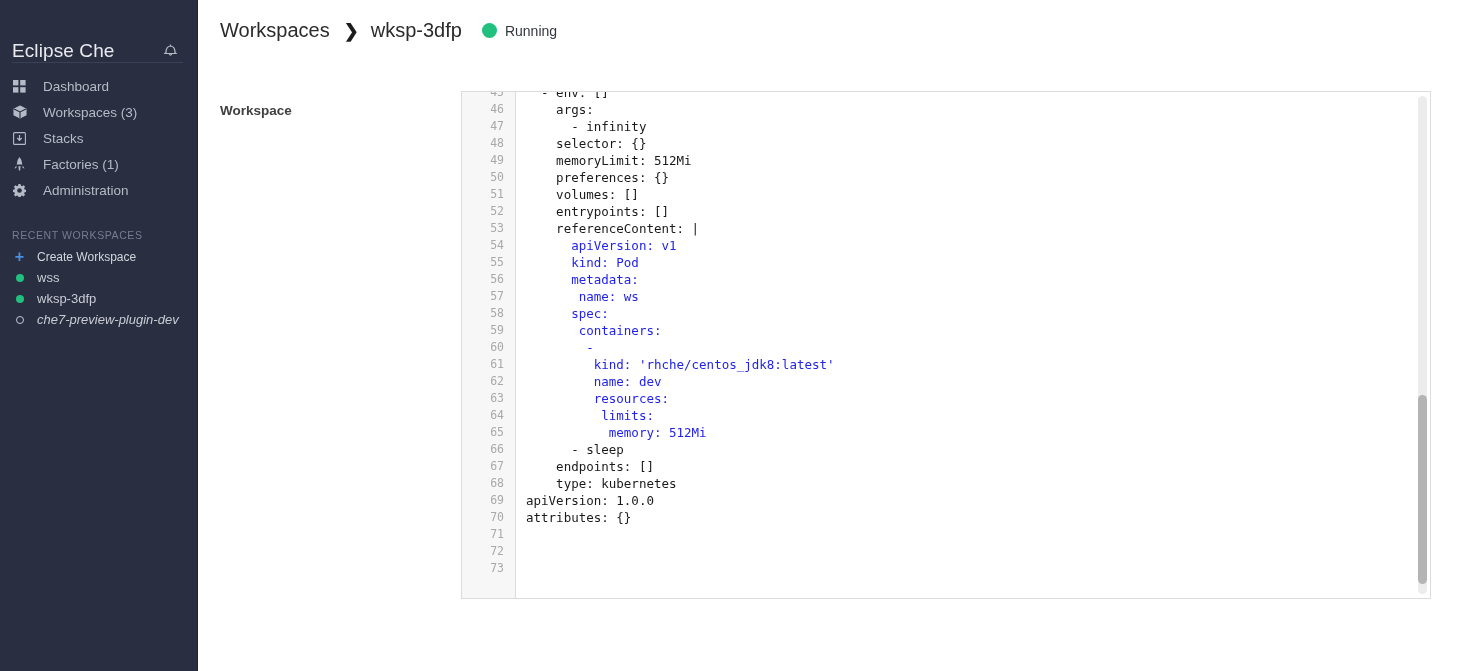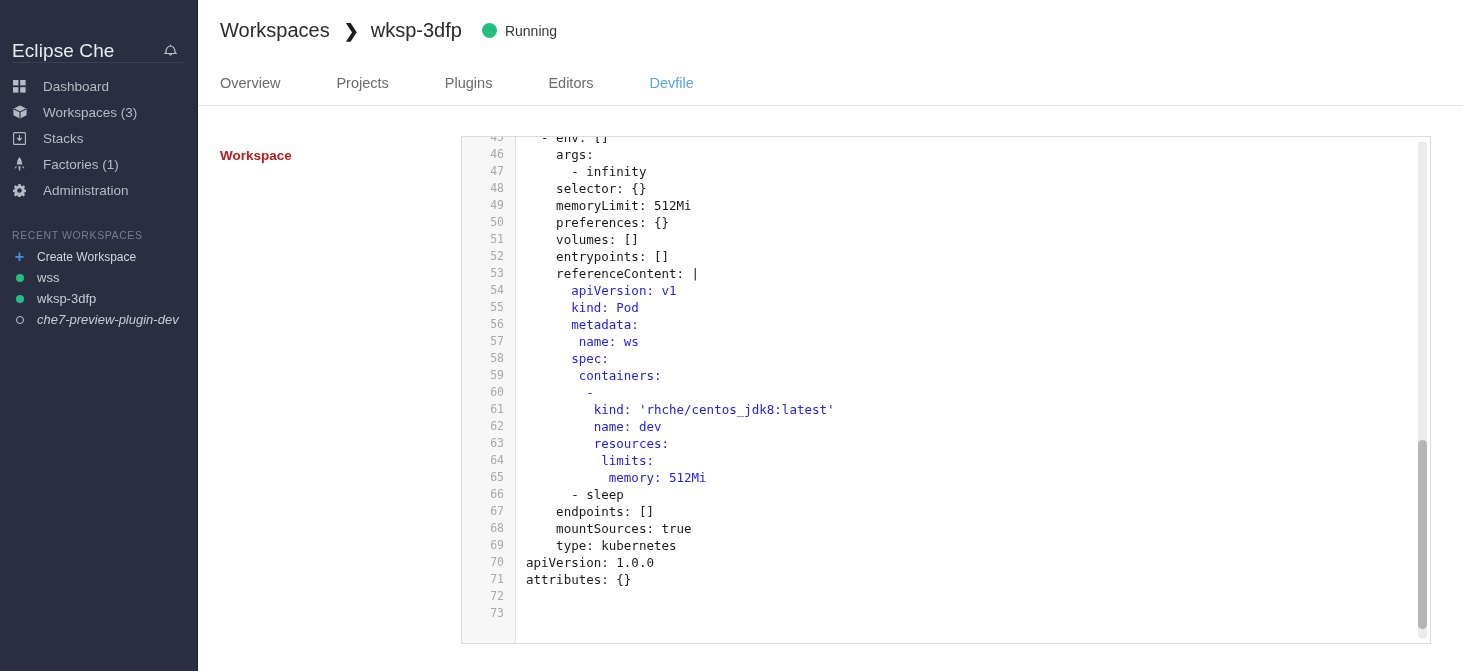--- a/index.html
+++ b/index.html
@@ -114,21 +114,21 @@
   .tab.active { color: #5ca3e8; }
   .tab:last-child { margin-right: 0; }
 
   .content { display: flex; padding: 30px 0 0 0; height: 565px; }
   .field-label {
     width: 234px;
     flex: 0 0 234px;
     padding-left: 22px;
     font-size: 13.5px;
     font-weight: 700;
-    color: #b91c1c;
+    color: #404040;
     padding-top: 12px;
   }
 
   
   .editor-wrap {
     flex: 1 1 auto;
     margin-right: 32px;
     height: 508px;
     border: 1px solid #dcdcdc;
     background: #fff;
@@ -287,27 +287,20 @@
     <div class="page-head">
       <span class="crumb-root">Workspaces</span>
       <span class="crumb-sep">❯</span>
       <span class="crumb-cur">wksp-3dfp</span>
       <span class="status">
         <span class="status-dot"></span>
         <span class="status-text">Running</span>
       </span>
     </div>
 
-    <div class="tabbar">
-      <span class="tab">Overview</span>
-      <span class="tab">Projects</span>
-      <span class="tab">Plugins</span>
-      <span class="tab">Editors</span>
-      <span class="tab active">Devfile</span>
-    </div>
 
     <div class="content">
       <div class="field-label">Workspace</div>
 
       <div class="editor-wrap">
         <div class="gutter shift" id="gutter">
             <div class="ln">45</div>
             <div class="ln">46</div>
             <div class="ln">47</div>
             <div class="ln">48</div>
@@ -354,21 +347,20 @@
             <div class="cl blue">      spec:</div>
             <div class="cl blue">       containers:</div>
             <div class="cl blue">        -</div>
             <div class="cl blue">         kind: 'rhche/centos_jdk8:latest'</div>
             <div class="cl blue">         name: dev</div>
             <div class="cl blue">         resources:</div>
             <div class="cl blue">          limits:</div>
             <div class="cl blue">           memory: 512Mi</div>
             <div class="cl">      - sleep</div>
             <div class="cl">    endpoints: []</div>
-            <div class="cl">    mountSources: true</div>
             <div class="cl">    type: kubernetes</div>
             <div class="cl">apiVersion: 1.0.0</div>
             <div class="cl">attributes: {}</div>
             <div class="cl"></div>
           </div>
         <div class="vscroll">
           <div class="vthumb" id="vthumb" style="height: 189.24px; top: 298.8px;"></div>
         </div>
       </div>
     </div>

